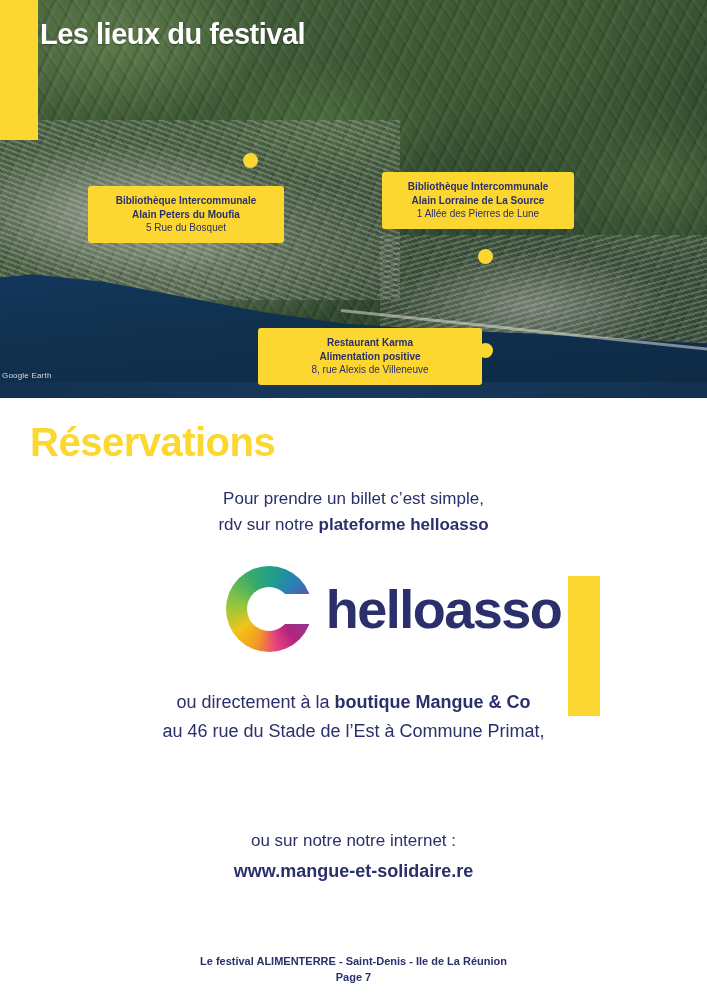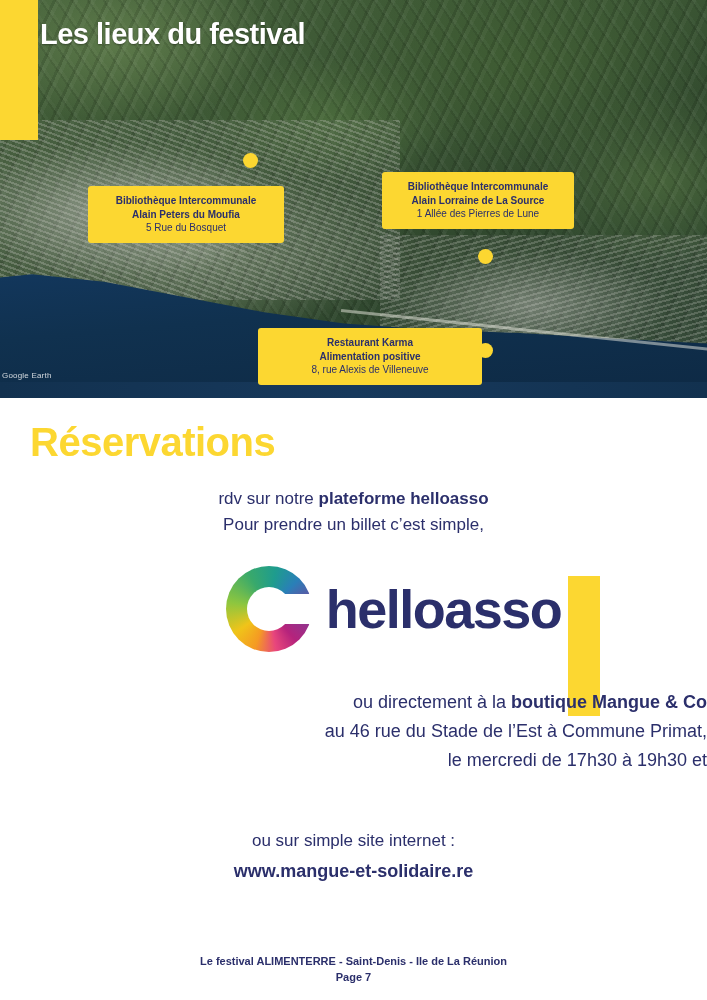--- a/index.html
+++ b/index.html
@@ -223,21 +223,21 @@
     font-size: 54px;
     font-weight: bold;
     color: #2b2f6b;
     letter-spacing: -1.5px;
   }
 
   .block-boutique {
     position: absolute;
     left: 0; top: 290px;
     width: 707px;
-    text-align: right;
+    text-align: center;
     color: #2b2f6b;
     font-size: 18px;
     line-height: 1.62;
   }
   .block-boutique .bold { font-weight: bold; }
 
   .block-site {
     position: absolute;
     left: 0; top: 428px;
     width: 707px;
@@ -299,39 +299,38 @@
     <span class="l3">8, rue Alexis de Villeneuve</span>
   </div>
 </div>
 
 <div class="content">
   <div class="yellow-right-bar"></div>
 
   <div class="section-title">Réservations</div>
 
   <div class="intro">
+    <div>Pour prendre un billet c’est simple,</div>
     <div><span>rdv sur notre </span><span class="bold">plateforme helloasso</span></div>
-    <div>Pour prendre un billet c’est simple,</div>
   </div>
 
   <div class="logo-row">
     <div class="ha-mark">
       <div class="notch"></div>
     </div>
     <div class="ha-word">helloasso</div>
   </div>
 
   <div class="block-boutique">
     <div><span>ou directement à la </span><span class="bold">boutique Mangue &amp; Co</span></div>
     <div>au 46 rue du Stade de l’Est à Commune Primat,</div>
-    <div>le mercredi de 17h30 à 19h30 et</div>
   </div>
 
   <div class="block-site">
-    <div>ou sur simple site internet :</div>
+    <div>ou sur notre notre internet :</div>
     <div class="url">www.mangue-et-solidaire.re</div>
   </div>
 
   <div class="footer">
     <div>Le festival ALIMENTERRE - Saint-Denis - Ile de La Réunion</div>
     <div class="page">Page 7</div>
   </div>
 </div>
 
 </body></html>

